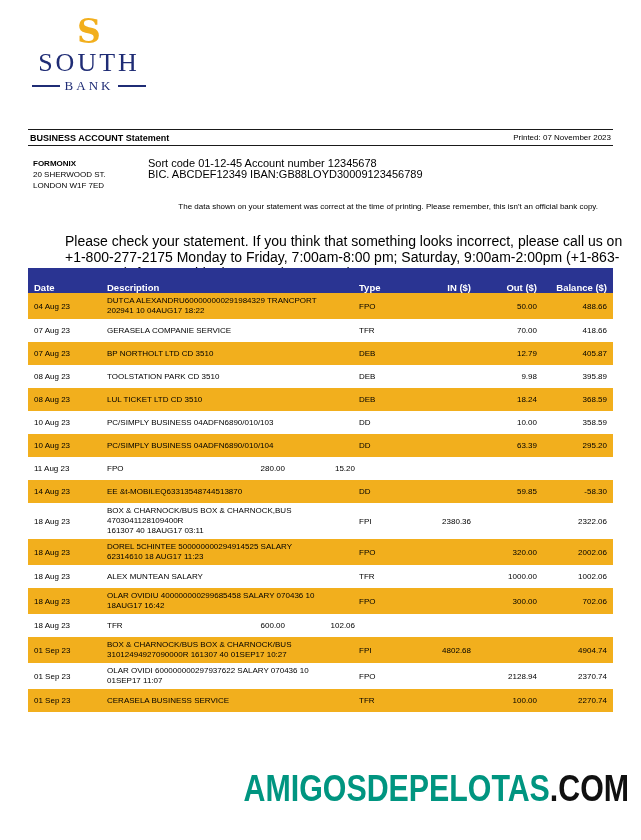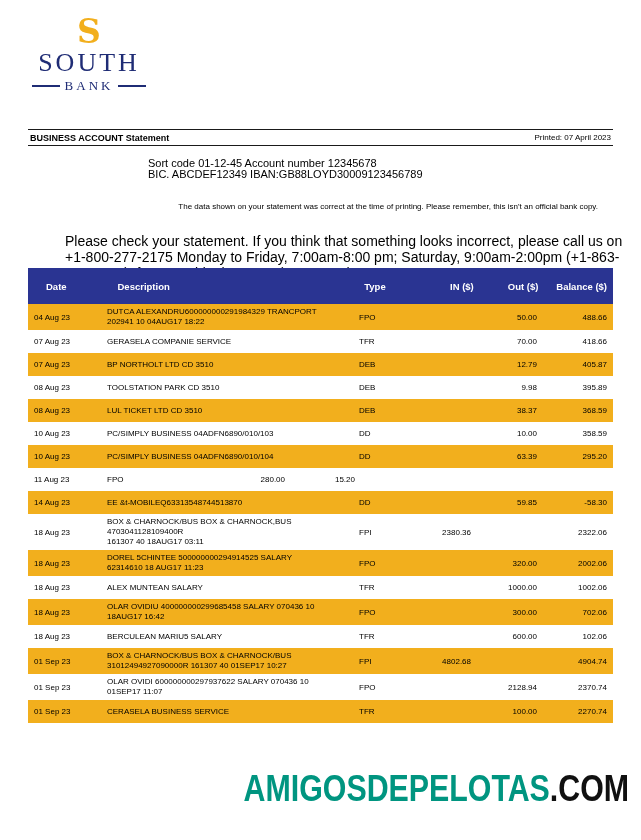--- a/index.html
+++ b/index.html
@@ -30,21 +30,21 @@
   .stmt-title{font-weight:bold;font-size:9px;}
   .stmt-printed{font-size:8px;}
   
   .account-holder{position:absolute;top:158px;left:33px;font-size:8px;line-height:11px;}
   .holder-name{font-weight:bold;}
   .account-details{position:absolute;top:158px;left:148px;font-size:11px;line-height:11px;}
   .disclaimer{position:absolute;top:201px;left:33px;width:565px;font-size:8px;line-height:11px;text-align:right;}
   .contact{position:absolute;top:233px;left:33px;width:578px;font-size:14px;line-height:16px;margin-left:32px;}
   
   .table{position:absolute;top:268px;left:28px;width:585px;}
-  .thead{display:flex;background:var(--header-blue);color:#fff;height:36px;align-items:center;font-size:9.5px;font-weight:bold;padding-left:12px;}
+  .thead{display:flex;background:var(--header-blue);color:#fff;height:25px;align-items:flex-end;font-size:9.5px;font-weight:bold;}
   .trow{display:flex;align-items:center;font-size:8px;min-height:23px;background:#fff;}
   .trow.hl{background:var(--accent-yellow);}
   .td{padding:3px 0;}
   .col-date{width:75px;padding-left:6px;}
   .col-desc{width:252px;padding-left:4px;padding-right:8px;}
   .col-type{width:58px;padding-left:4px;}
   .col-in{width:62px;text-align:right;padding-right:4px;}
   .col-out{width:68px;text-align:right;padding-right:6px;}
   .col-bal{width:70px;text-align:right;padding-right:6px;}
   .td.col-desc{white-space:pre-line;line-height:10px;}
@@ -66,23 +66,28 @@
     <div class="logo-word">SOUTH</div>
     <div class="logo-bank-row">
       <span class="bank-line"></span>
       <span class="logo-word3">BANK</span>
       <span class="bank-line"></span>
     </div>
   </div>
 
   <div class="stmt-header">
     <span class="stmt-title">BUSINESS ACCOUNT Statement</span>
-    <span class="stmt-printed">Printed: 07 April 2023</span>
-  </div>
-
+    <span class="stmt-printed">Printed: 07 November 2023</span>
+  </div>
+
+  <div class="account-holder">
+    <div class="holder-name">FORMONIX</div>
+    <div>20 SHERWOOD ST.</div>
+    <div>LONDON W1F 7ED</div>
+  </div>
 
   <div class="account-details">
     <div>Sort code 01-12-45  Account number 12345678</div>
     <div>BIC. ABCDEF12349   IBAN:GB88LOYD30009123456789</div>
   </div>
 
   <div class="disclaimer">The data shown on your statement was correct at the time of printing. Please remember, this isn't an official bank copy.</div>
 
   <div class="contact">Please check your statement. If you think that something looks incorrect, please call us on +1-800-277-2175 Monday to Friday, 7:00am-8:00 pm; Saturday, 9:00am-2:00pm (+1-863-551-5500), from outside the U.S.A.). Or Textphone +1-863-422-8990</div>
 
@@ -127,21 +132,21 @@
           <div class="td col-type">DEB</div>
           <div class="td col-in"></div>
           <div class="td col-out">9.98</div>
           <div class="td col-bal">395.89</div>
         </div>
         <div class="trow hl">
           <div class="td col-date">08 Aug 23</div>
           <div class="td col-desc">LUL TICKET LTD CD 3510</div>
           <div class="td col-type">DEB</div>
           <div class="td col-in"></div>
-          <div class="td col-out">38.37</div>
+          <div class="td col-out">18.24</div>
           <div class="td col-bal">368.59</div>
         </div>
         <div class="trow">
           <div class="td col-date">10 Aug 23</div>
           <div class="td col-desc">PC/SIMPLY BUSINESS 04ADFN6890/010/103</div>
           <div class="td col-type">DD</div>
           <div class="td col-in"></div>
           <div class="td col-out">10.00</div>
           <div class="td col-bal">358.59</div>
         </div>
@@ -198,21 +203,20 @@
           <div class="td col-date">18 Aug 23</div>
           <div class="td col-desc">OLAR OVIDIU 400000000299685458 SALARY 070436 10
 18AUG17 16:42</div>
           <div class="td col-type">FPO</div>
           <div class="td col-in"></div>
           <div class="td col-out">300.00</div>
           <div class="td col-bal">702.06</div>
         </div>
         <div class="trow">
           <div class="td col-date">18 Aug 23</div>
-          <div class="td col-desc">BERCULEAN MARIU5 SALARY</div>
           <div class="td col-type">TFR</div>
           <div class="td col-in"></div>
           <div class="td col-out">600.00</div>
           <div class="td col-bal">102.06</div>
         </div>
         <div class="trow hl">
           <div class="td col-date">01 Sep 23</div>
           <div class="td col-desc">BOX &amp; CHARNOCK/BUS BOX &amp; CHARNOCK/BUS
 31012494927090000R 161307 40 01SEP17 10:27</div>
           <div class="td col-type">FPI</div>

